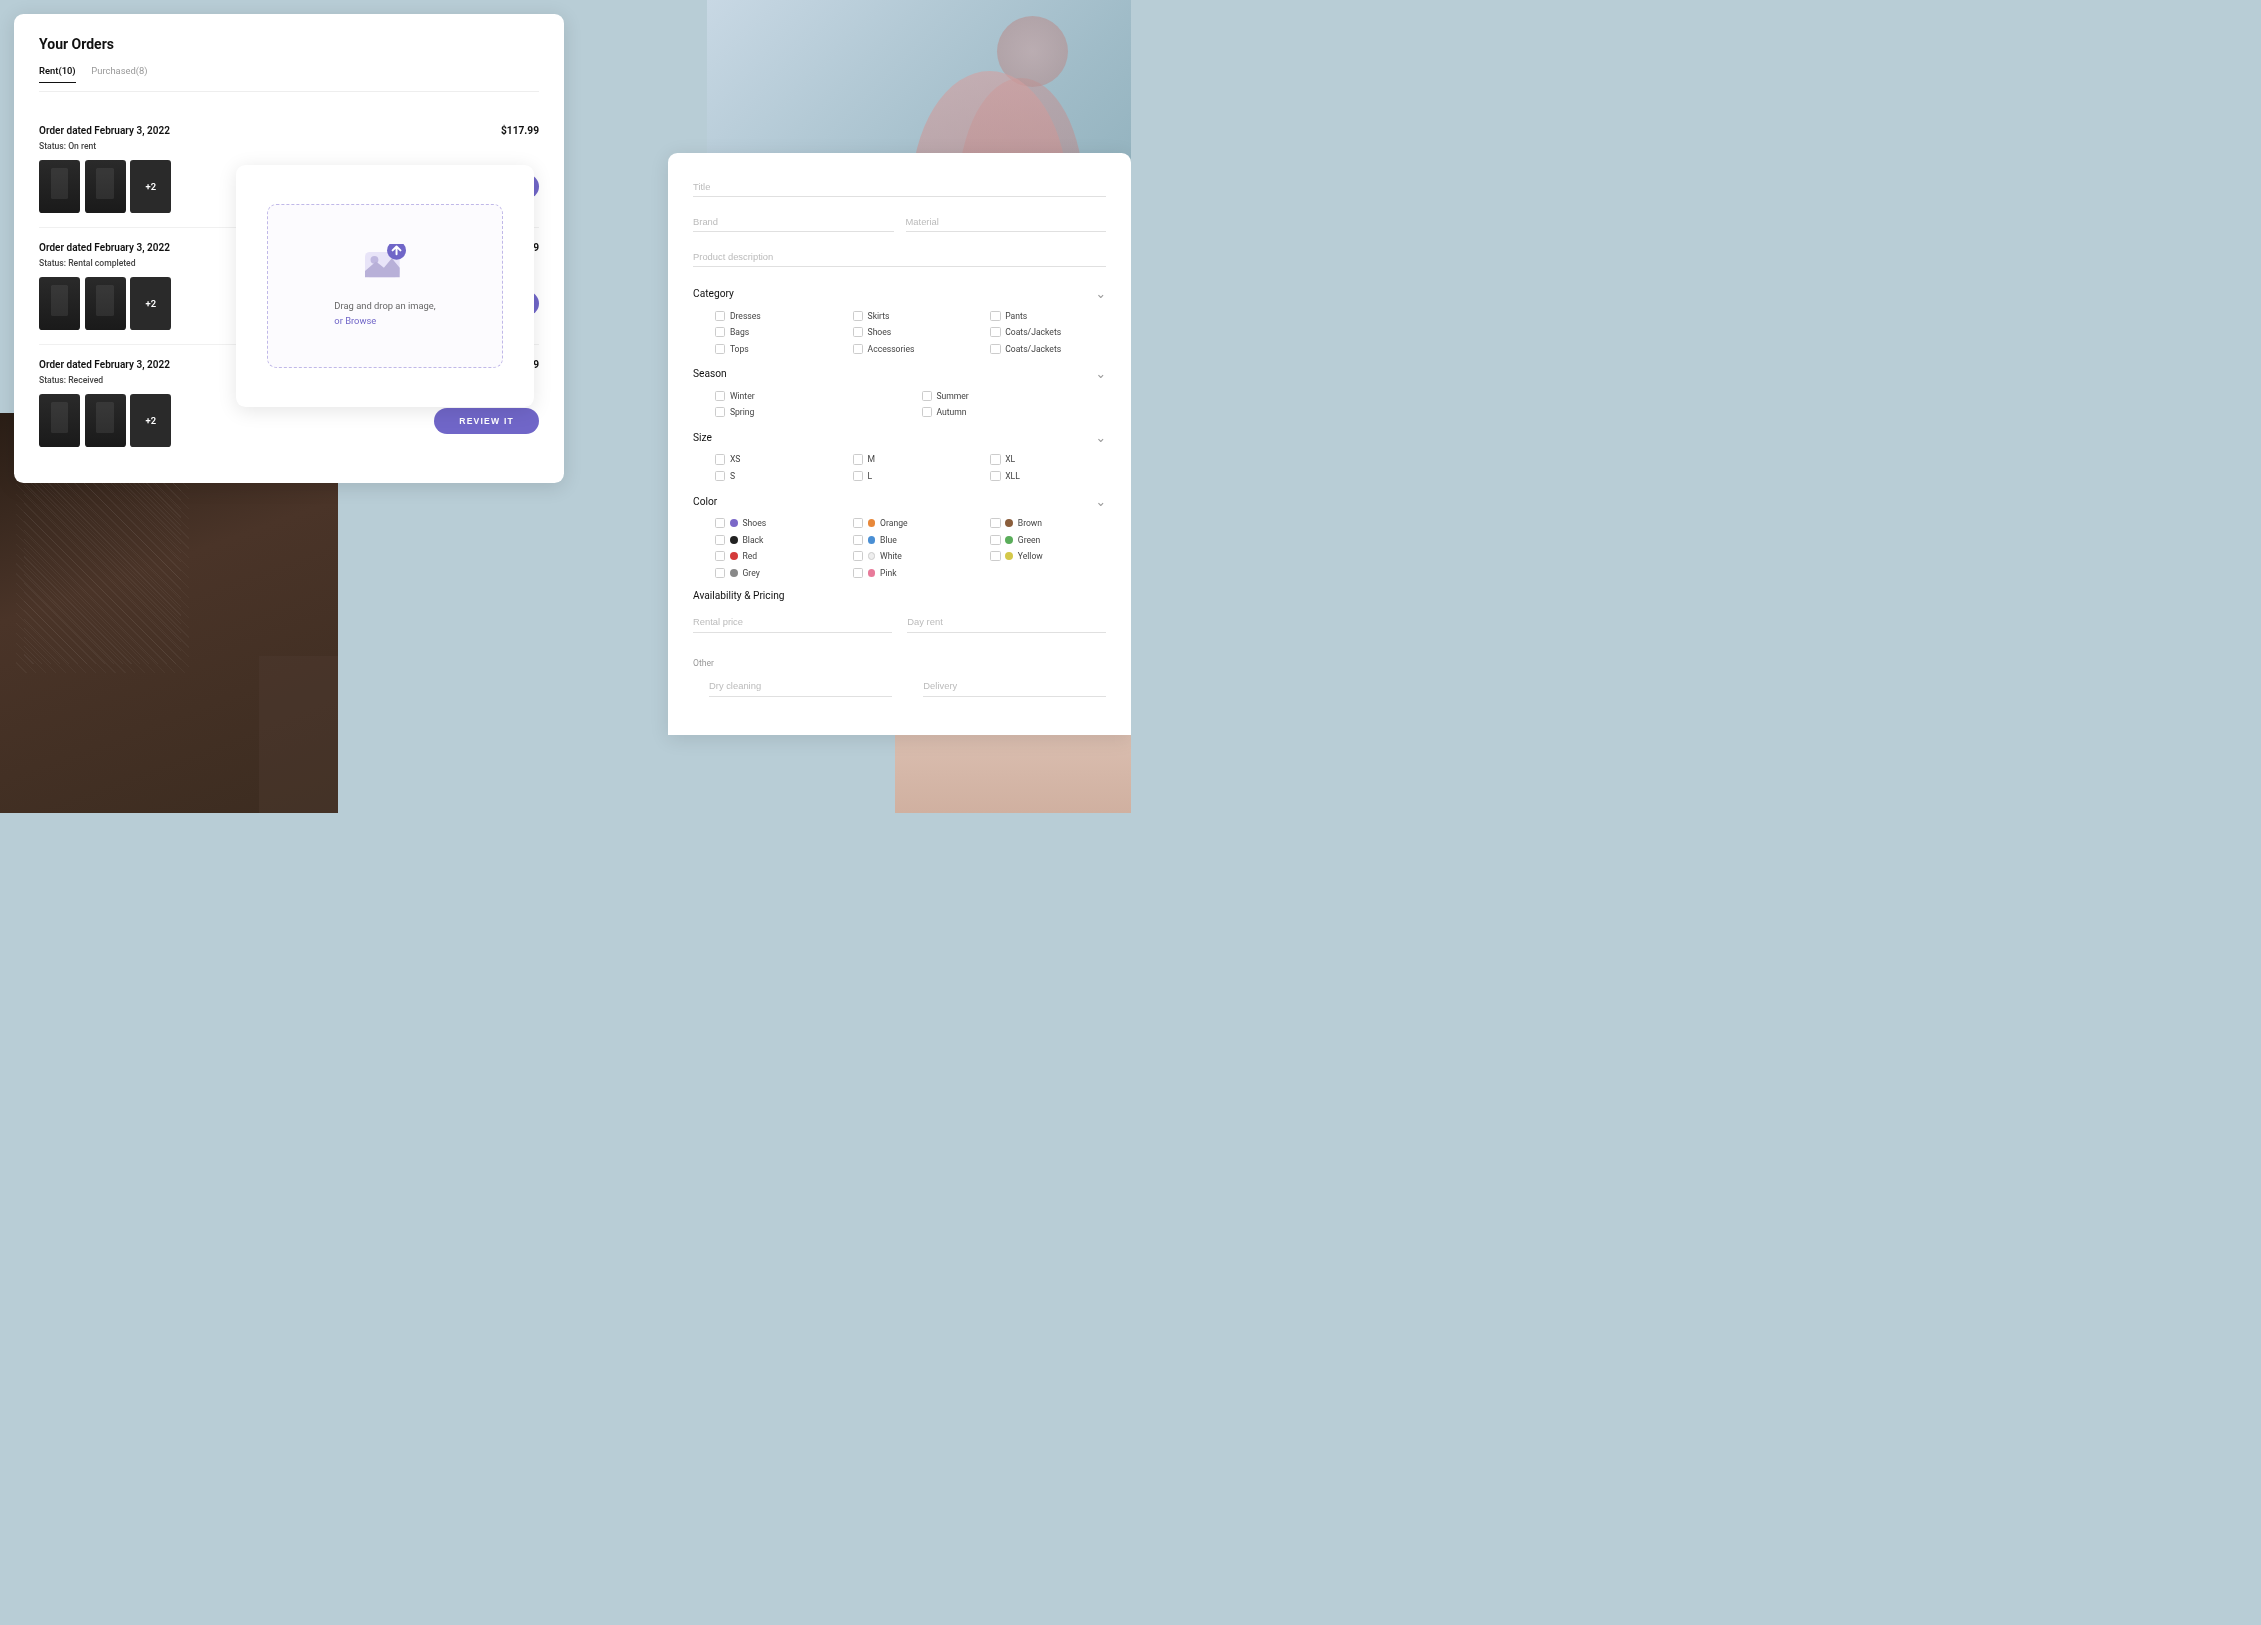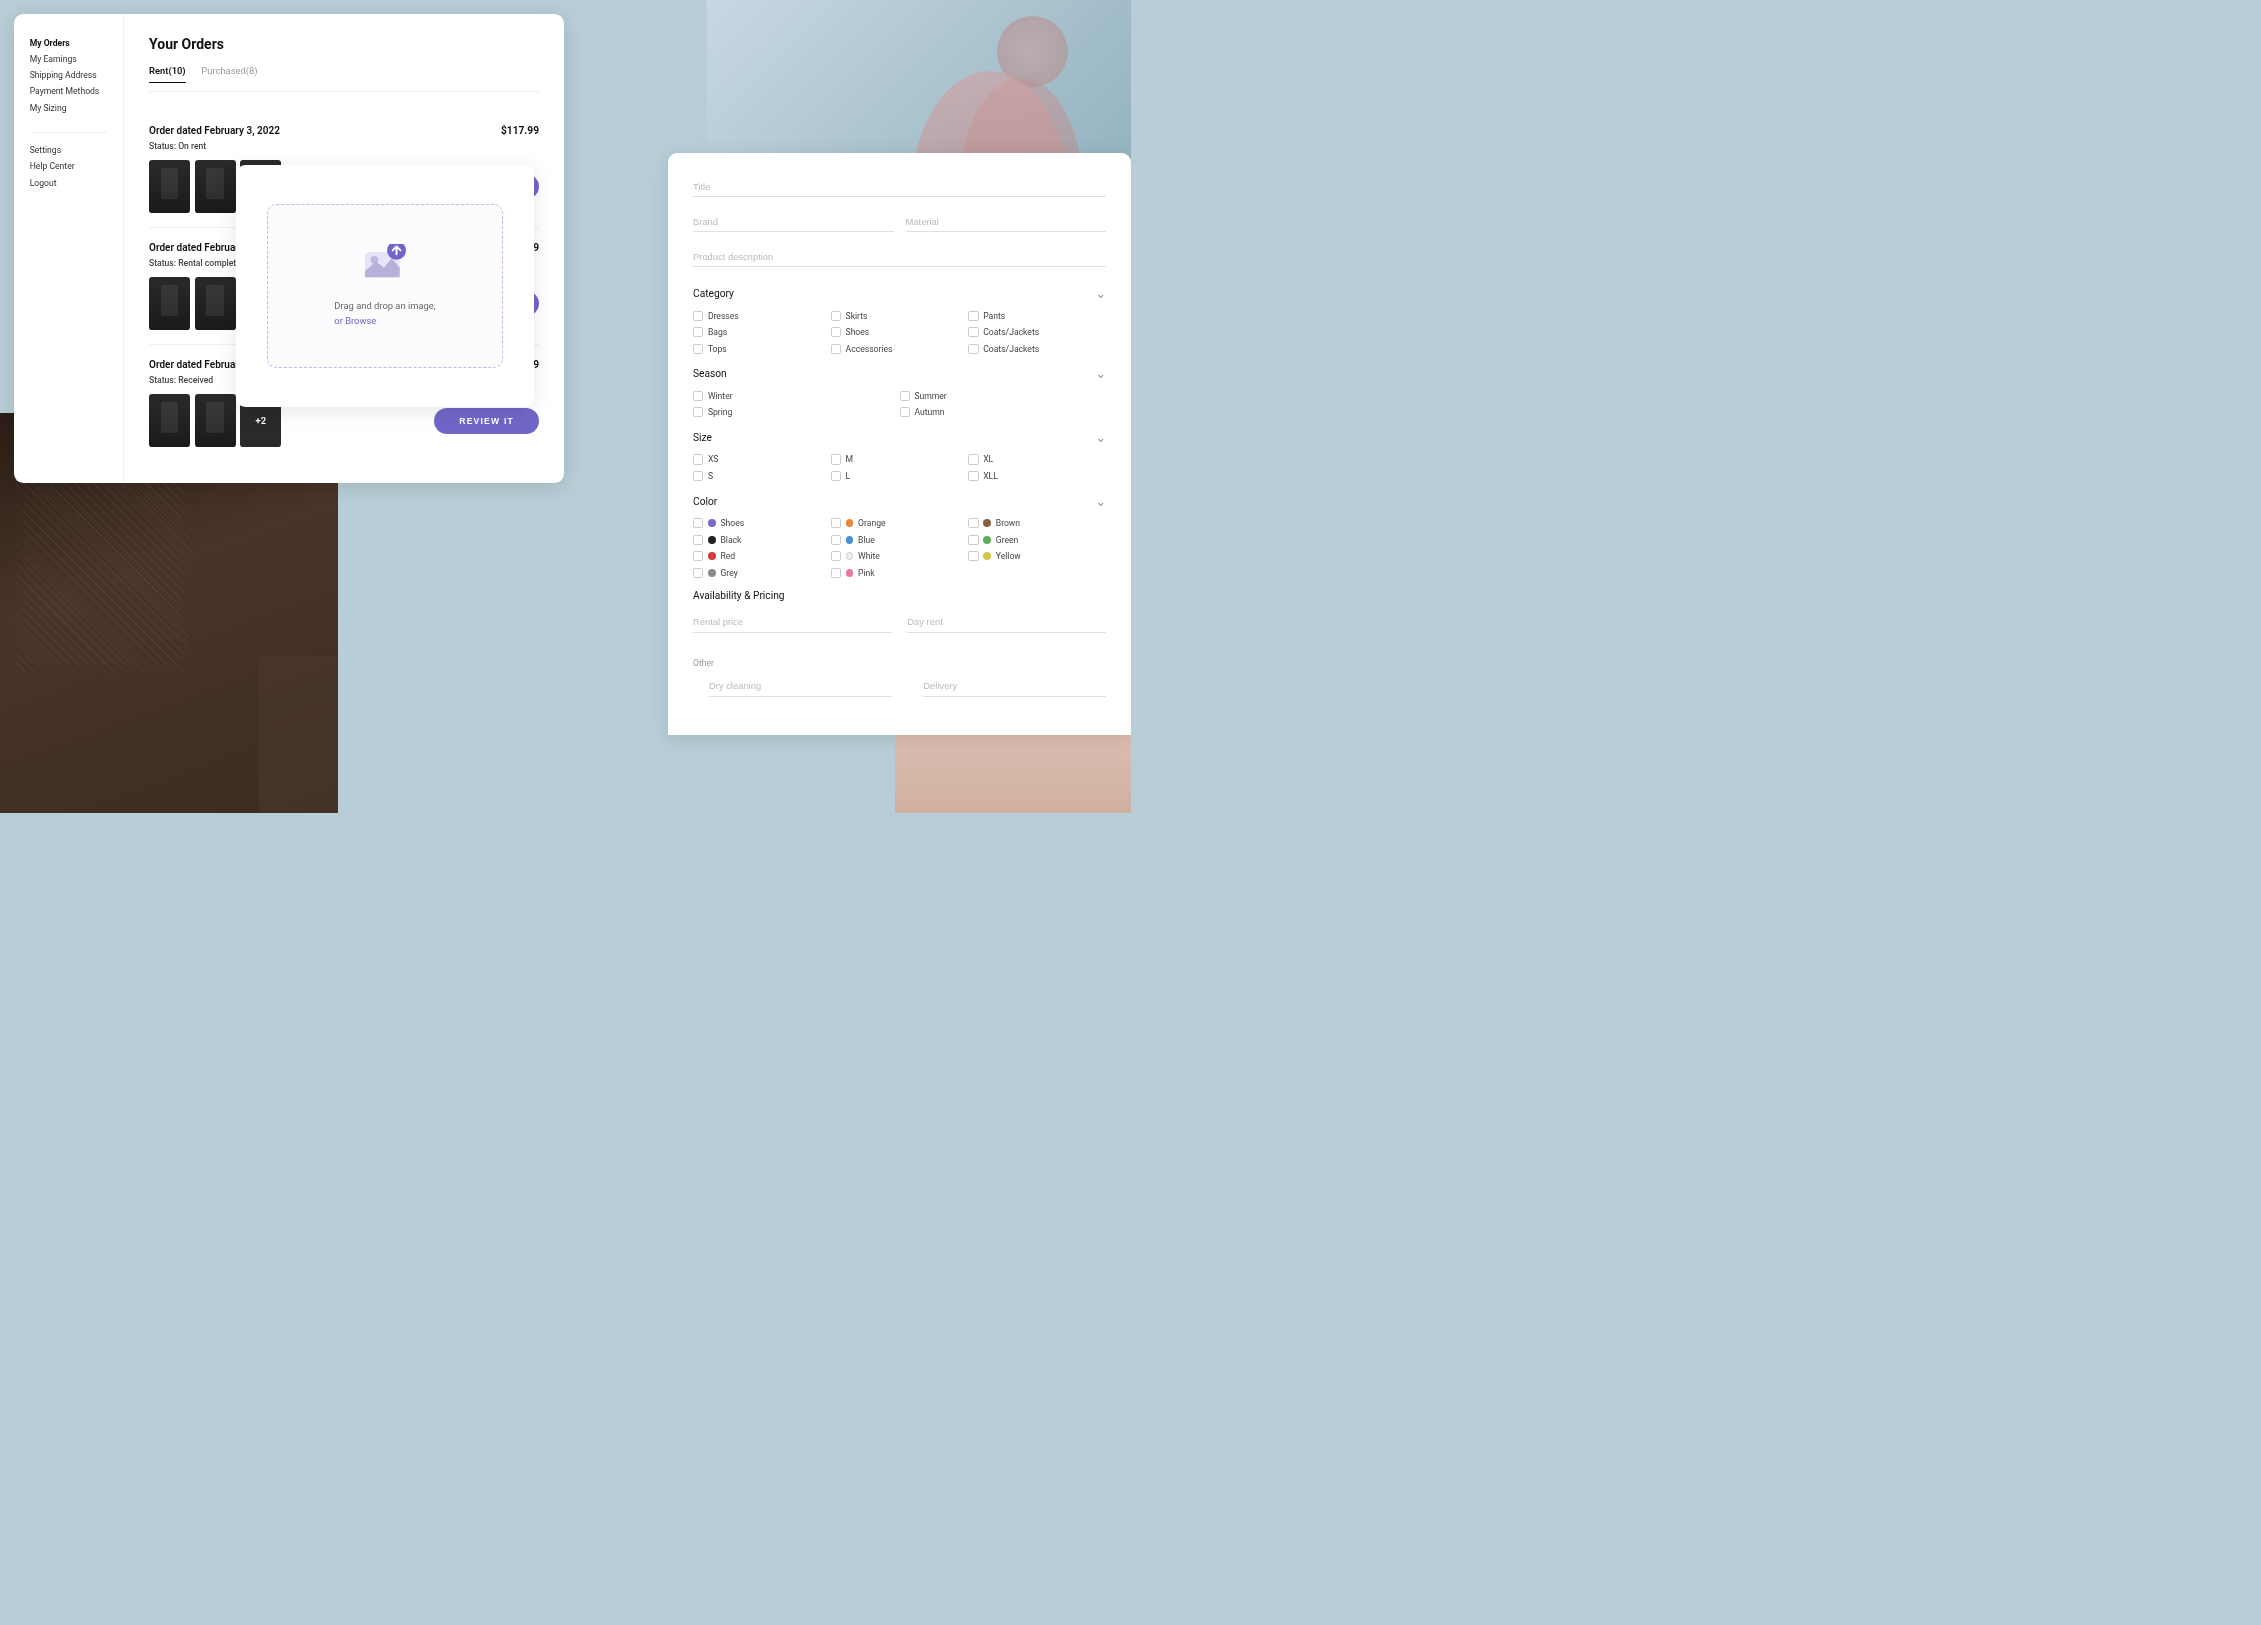--- a/index.html
+++ b/index.html
@@ -270,20 +270,21 @@
       gap: 6.3px 0;
       margin-bottom: 12.6px;
     }
     .checkbox-item {
       display: flex;
       align-items: center;
       gap: 4.7px;
       font-size: 8.6px;
       color: #444;
       cursor: pointer;
+      margin-left: 22px;
     }
     .checkbox-box {
       width: 10.2px; height: 10.2px;
       border: 1.2px solid #ccc;
       border-radius: 1.6px;
       flex-shrink: 0;
       background: #fff;
     }
 
     
@@ -327,35 +328,20 @@
   <div style="position:absolute;top:23.6px;left:15.7px;width:173px;height:236px;background:repeating-linear-gradient(45deg,rgba(255,255,255,0.04) 0,rgba(255,255,255,0.04) 0.8px,transparent 0.8px,transparent 7px);border-radius:6.3px;"></div>
   <div style="position:absolute;bottom:0;right:0;width:79px;height:157px;background:rgba(80,60,50,0.4);"></div>
 </div>
 
 <div class="bg-photo-bottom-right">
   <div style="width:100%;height:100%;background:linear-gradient(180deg,#e4ccc0 0%,#d0b0a0 100%);"></div>
 </div>
 
 <div class="orders-panel">
 
-  <div class="sidebar">
-    <div class="sidebar-section">
-      <div class="sidebar-item active">My Orders</div>
-      <div class="sidebar-item">My Earnings</div>
-      <div class="sidebar-item">Shipping Address</div>
-      <div class="sidebar-item">Payment Methods</div>
-      <div class="sidebar-item">My Sizing</div>
-    </div>
-    <div class="sidebar-divider"></div>
-    <div class="sidebar-section">
-      <div class="sidebar-item">Settings</div>
-      <div class="sidebar-item">Help Center</div>
-      <div class="sidebar-item">Logout</div>
-    </div>
-  </div>
 
   <div class="orders-content">
     <div class="orders-title">Your Orders</div>
 
     <div class="orders-tabs">
       <div class="tab-item active">Rent(10)</div>
       <div class="tab-item">Purchased(8)</div>
     </div>
 
     <div class="order-card">

